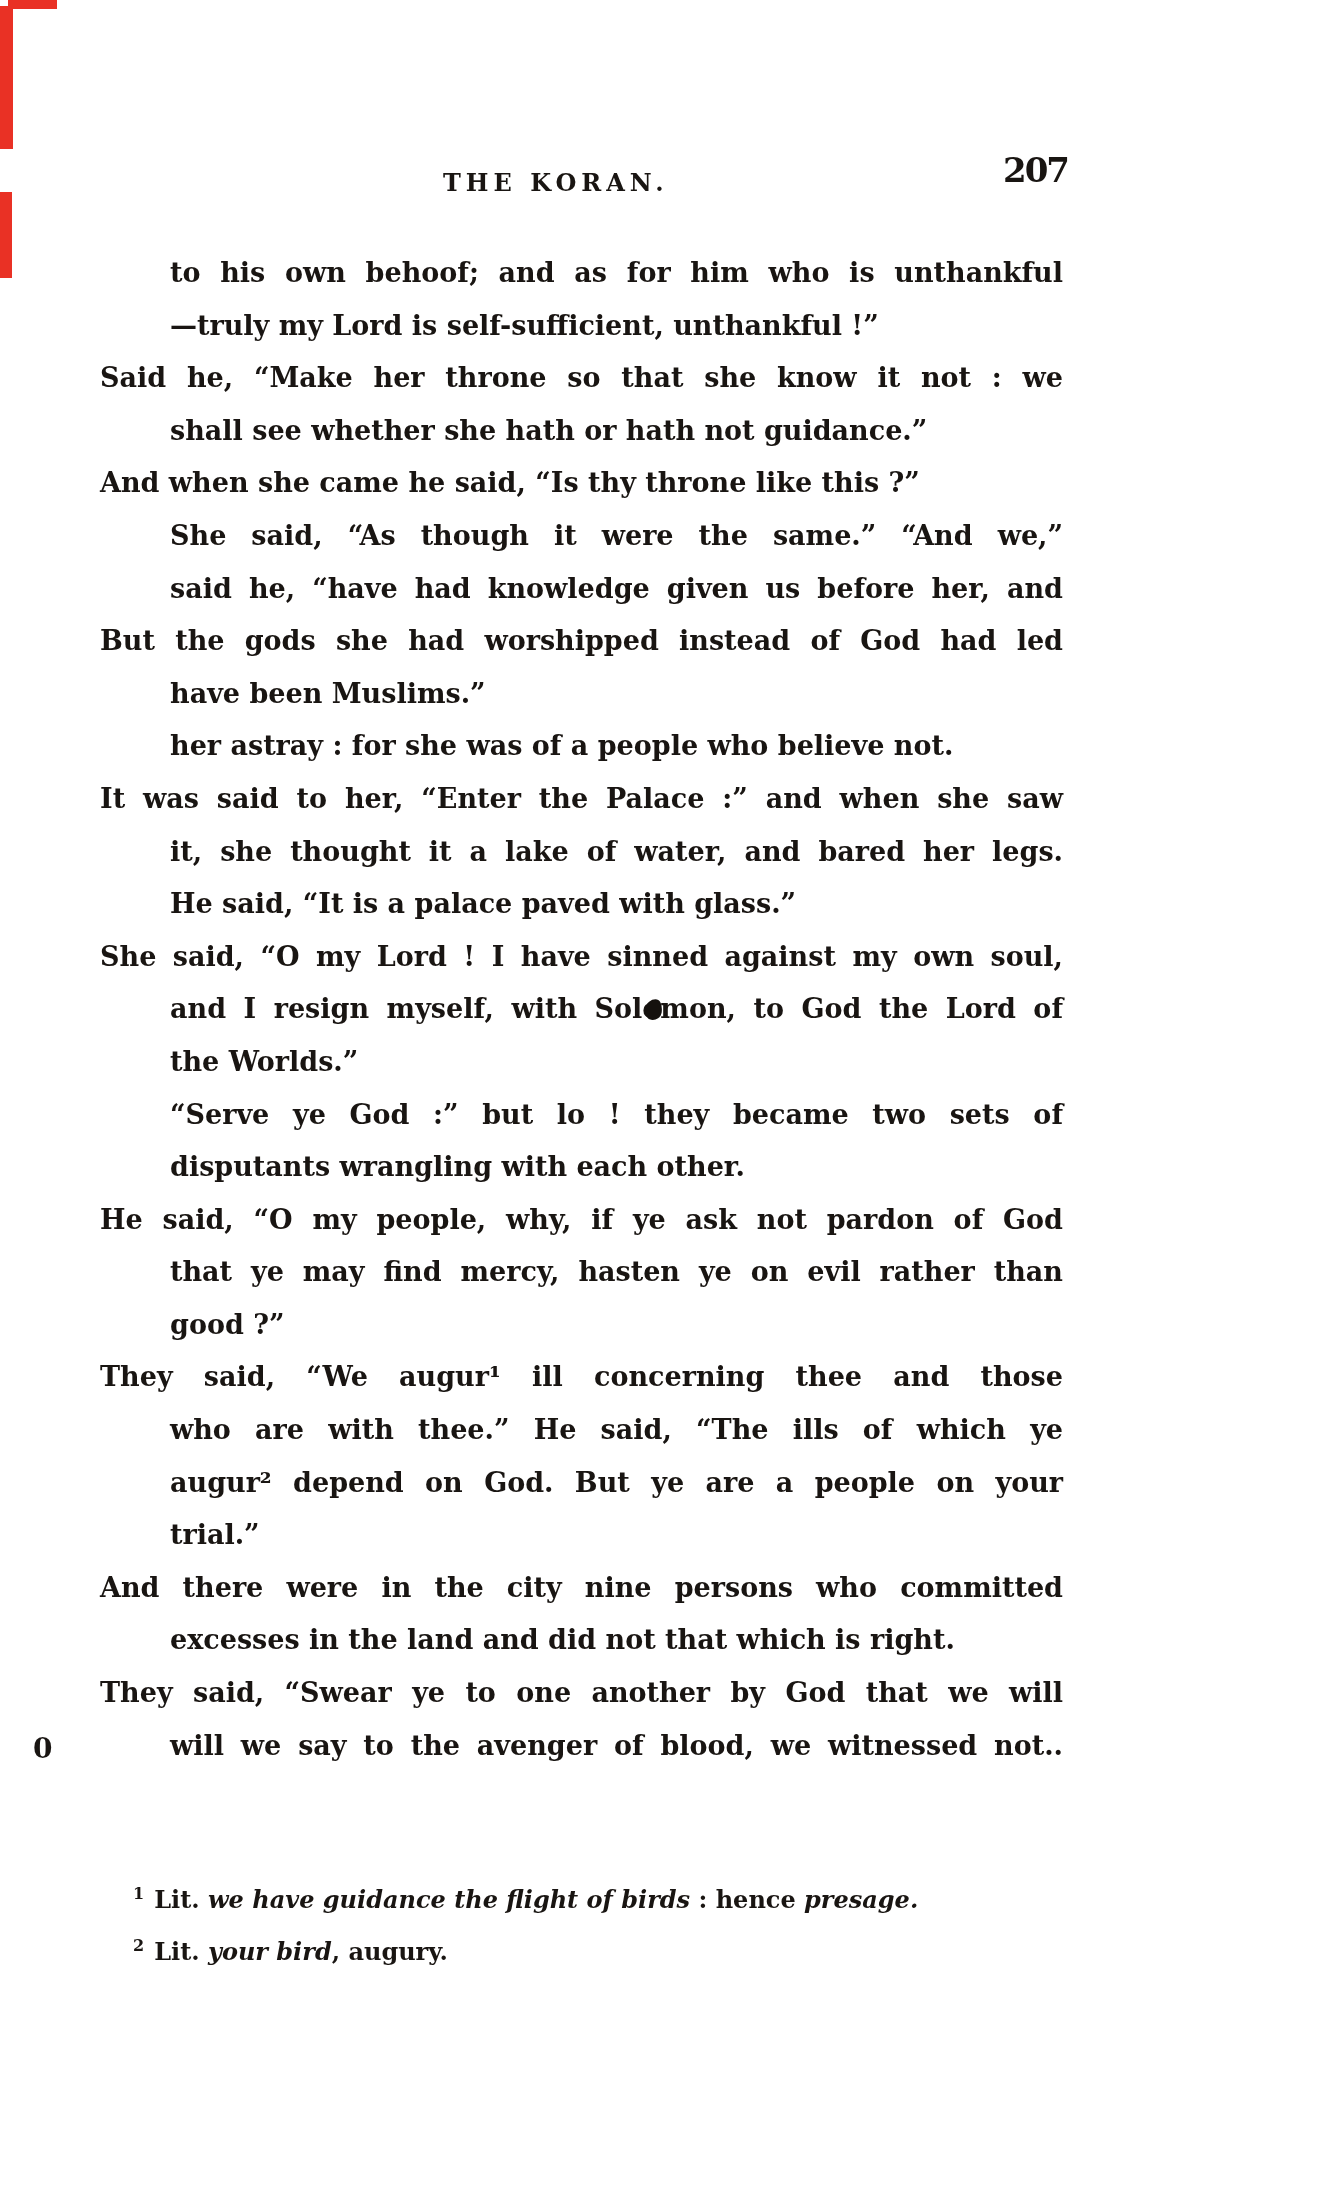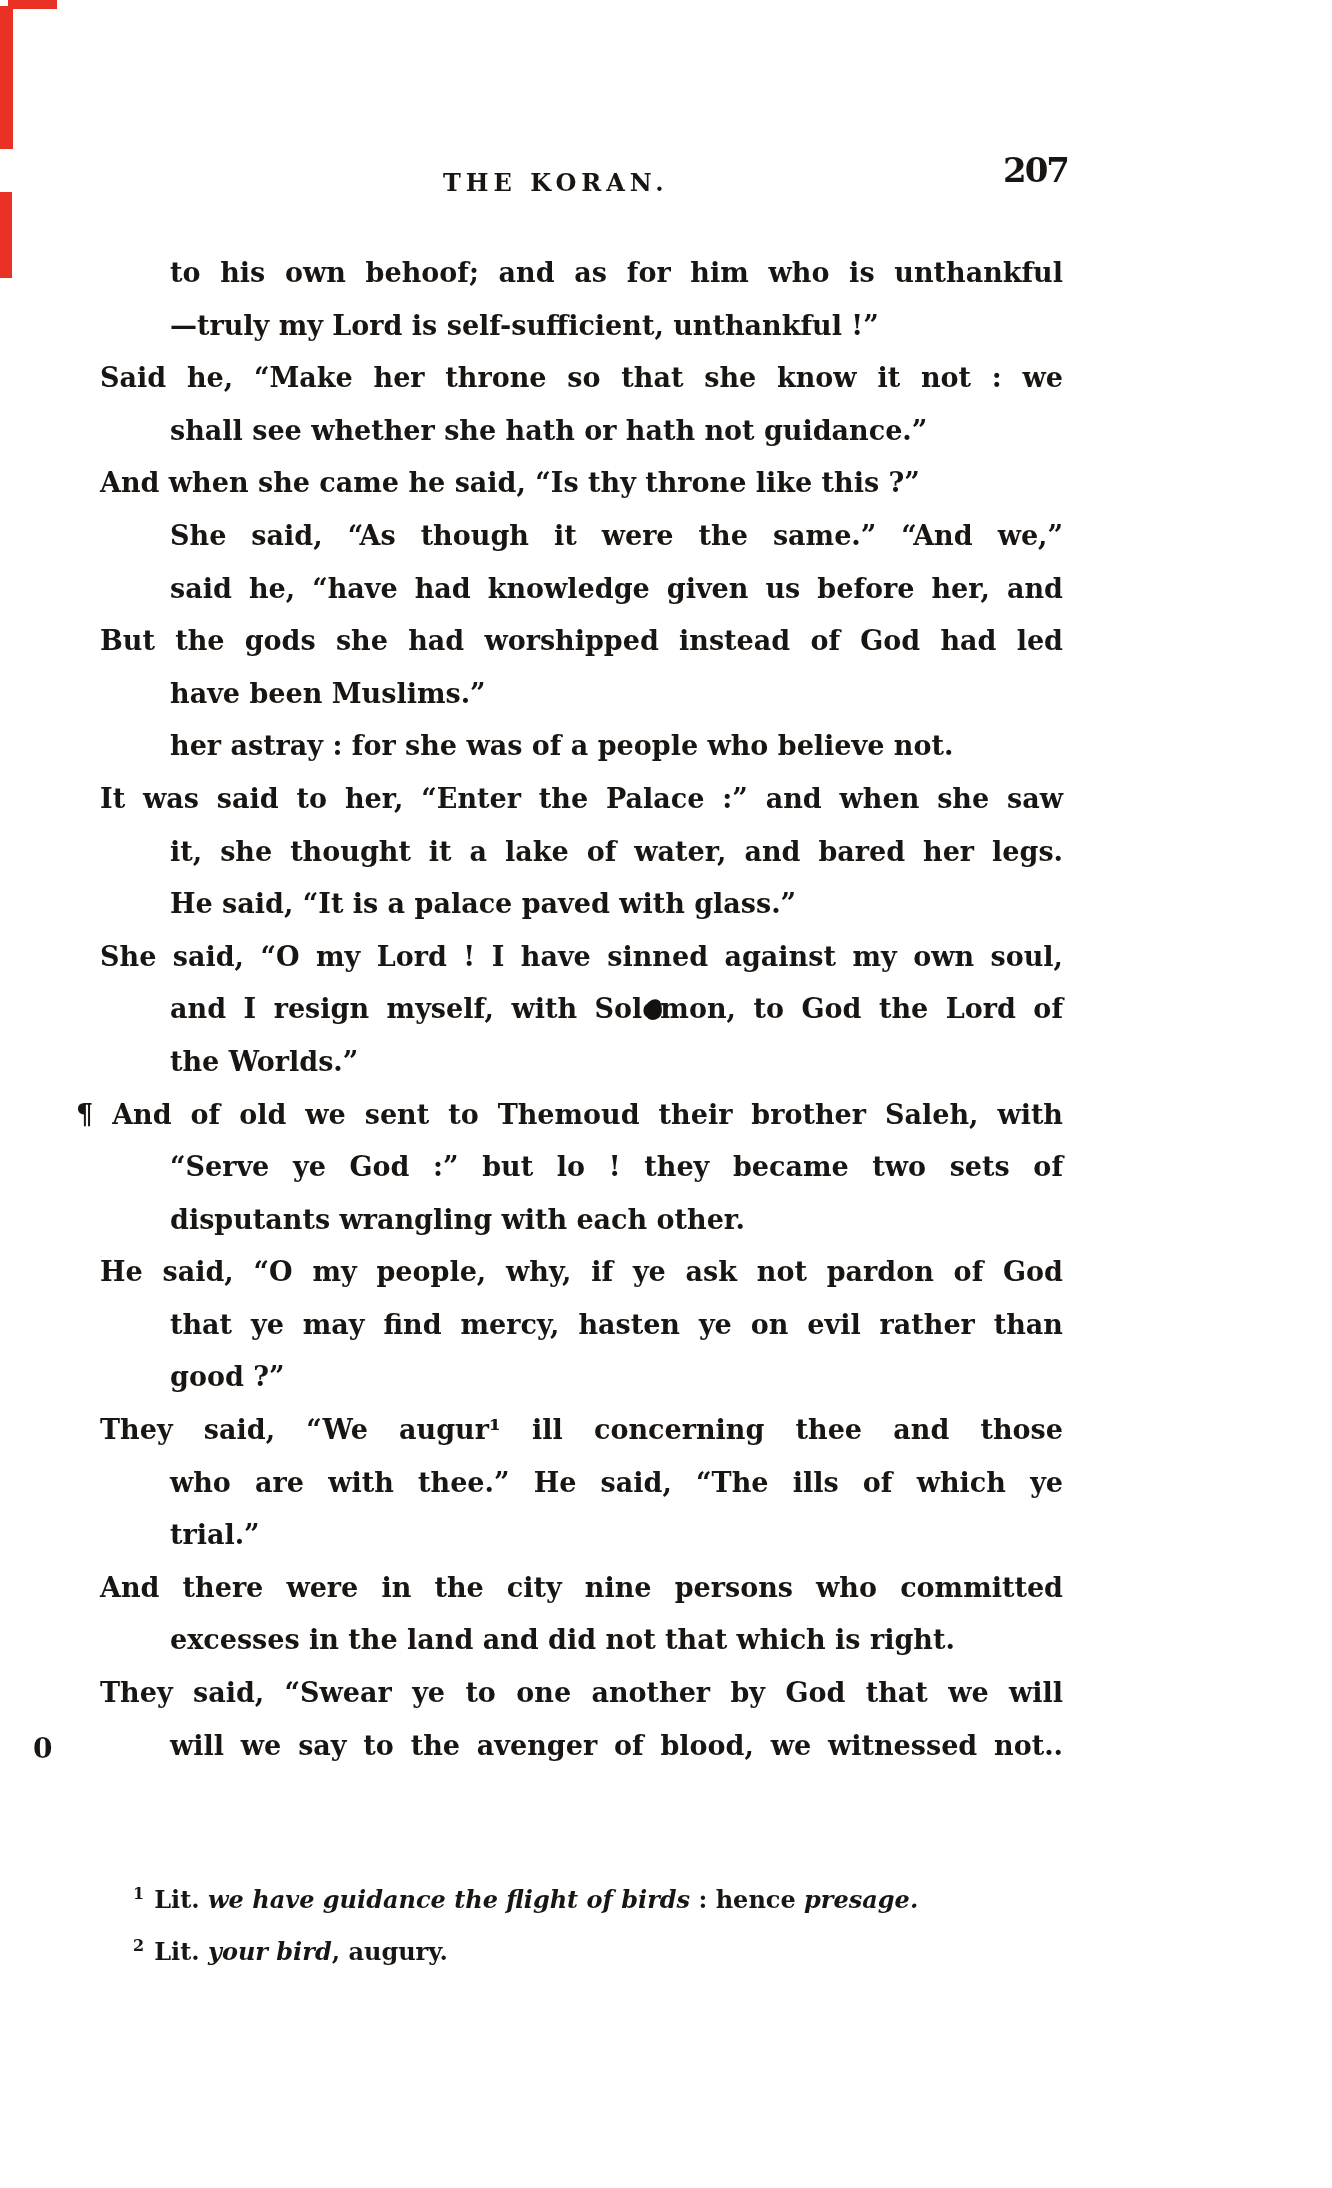--- a/index.html
+++ b/index.html
@@ -93,28 +93,28 @@
     <div class="ln indent full">said he, “have had knowledge given us before her, and</div>
     <div class="ln full">But the gods she had worshipped instead of God had led</div>
     <div class="ln indent">have been Muslims.”</div>
     <div class="ln indent">her astray : for she was of a people who believe not.</div>
     <div class="ln full">It was said to her, “Enter the Palace :” and when she saw</div>
     <div class="ln indent full">it, she thought it a lake of water, and bared her legs.</div>
     <div class="ln indent">He said, “It is a palace paved with glass.”</div>
     <div class="ln full">She said, “O my Lord ! I have sinned against my own soul,</div>
     <div class="ln indent full">and I resign myself, with Solomon, to God the Lord of</div>
     <div class="ln indent">the Worlds.”</div>
-    <div class="ln full pilcrow">¶ And of old we sent to Themoud their brother Saleh, with</div>
     <div class="ln indent full">“Serve ye God :” but lo ! they became two sets of</div>
     <div class="ln indent">disputants wrangling with each other.</div>
     <div class="ln full">He said, “O my people, why, if ye ask not pardon of God</div>
     <div class="ln indent full">that ye may find mercy, hasten ye on evil rather than</div>
     <div class="ln indent">good ?”</div>
     <div class="ln full">They said, “We augur¹ ill concerning thee and those</div>
     <div class="ln indent full">who are with thee.” He said, “The ills of which ye</div>
+    <div class="ln indent full">augur² depend on God. But ye are a people on your</div>
     <div class="ln indent">trial.”</div>
     <div class="ln full">And there were in the city nine persons who committed</div>
     <div class="ln indent">excesses in the land and did not that which is right.</div>
     <div class="ln full">They said, “Swear ye to one another by God that we will</div>
     <div class="ln indent full">will we say to the avenger of blood, we witnessed not..</div>
   </div>
 
   <div class="ink-blot"></div>
 
   <div class="footnotes">

